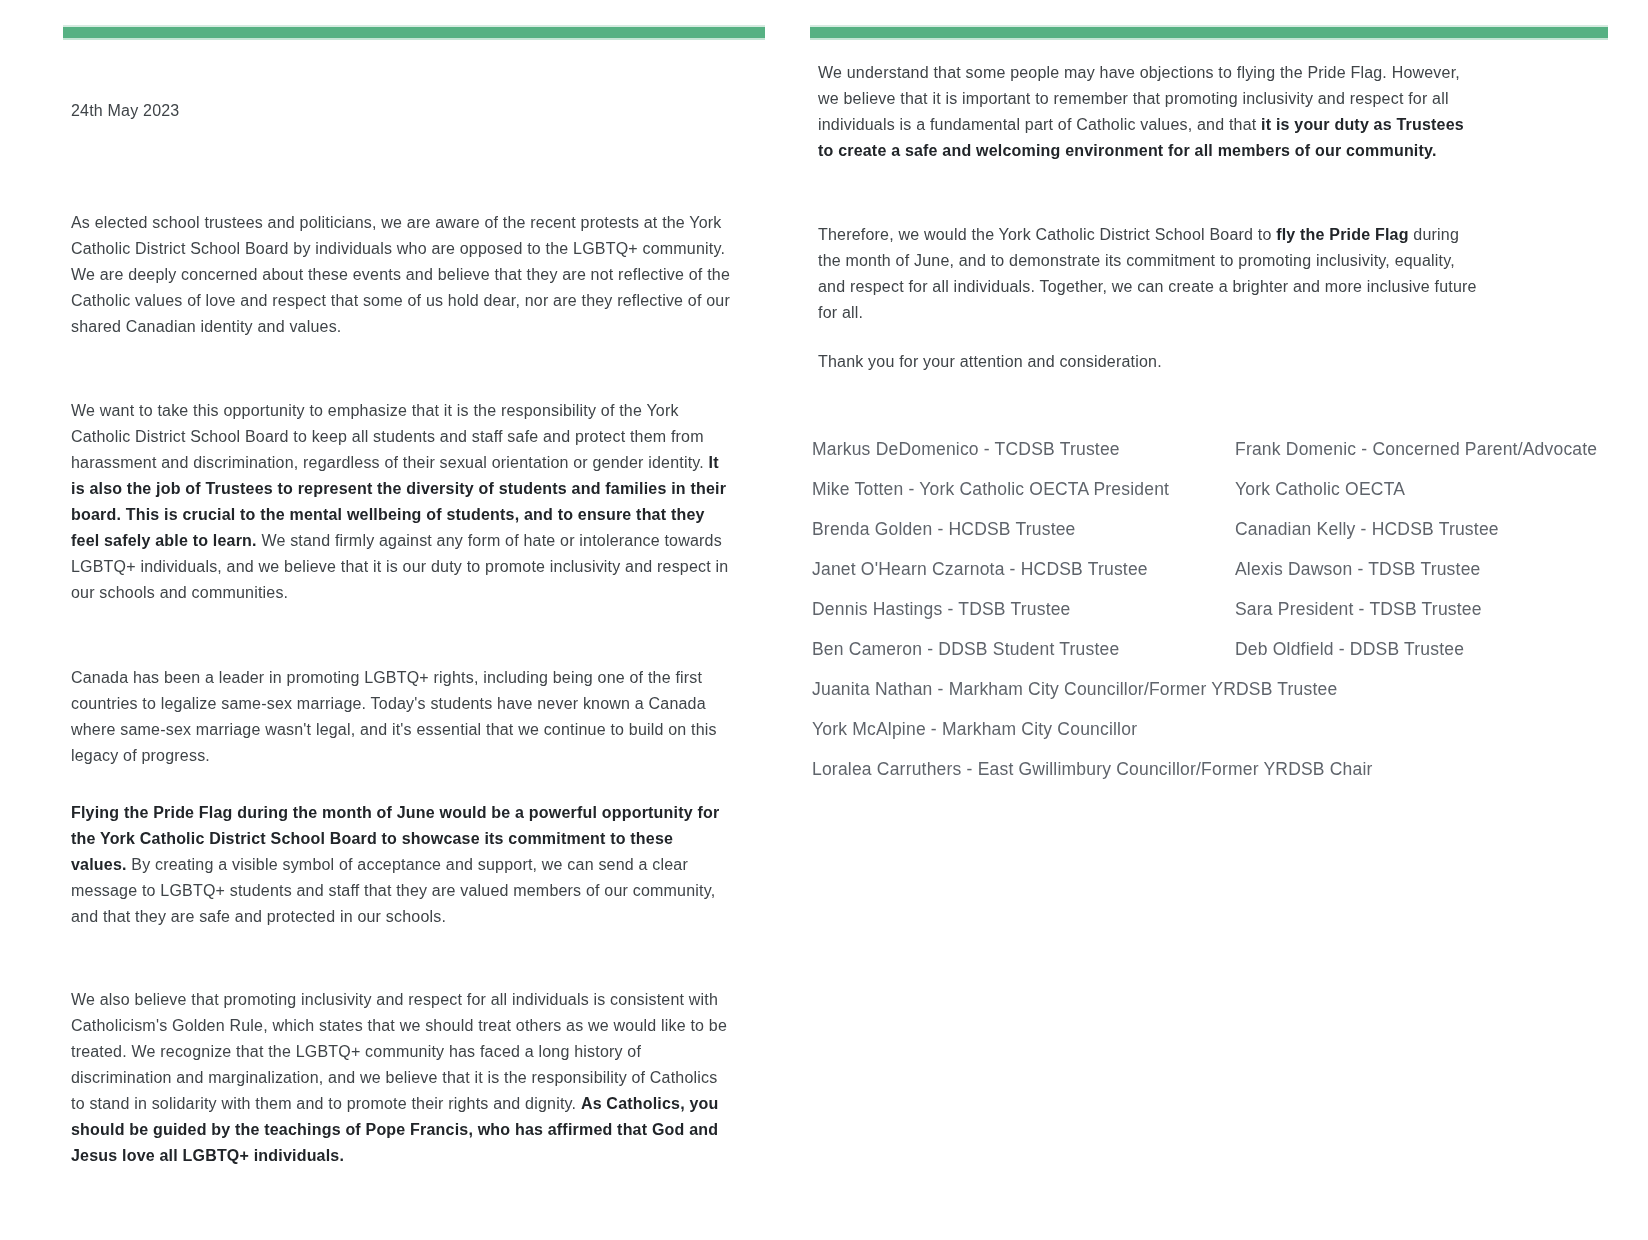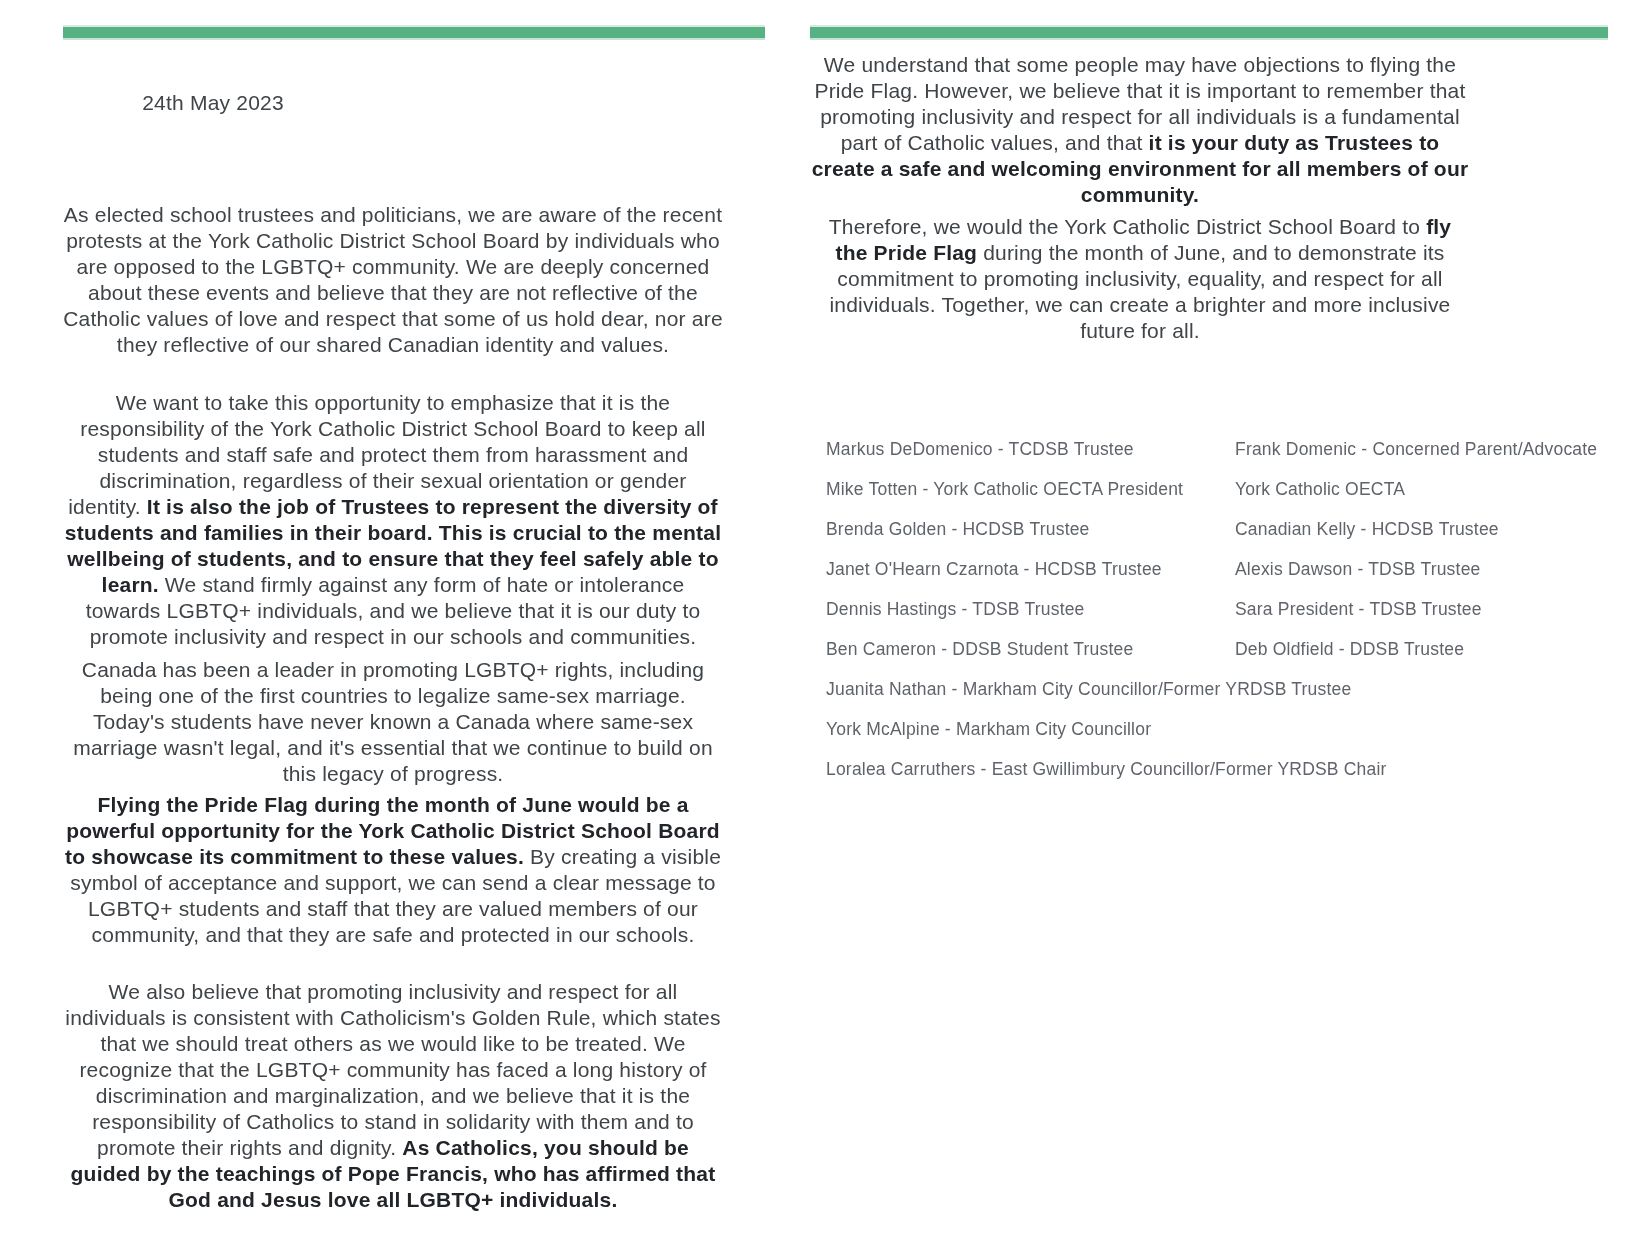--- a/index.html
+++ b/index.html
@@ -3,29 +3,29 @@
 <meta charset="utf-8">
 <style>
   html,body{margin:0;padding:0;background:#ffffff;}
   body{width:1648px;height:1240px;font-family:"Liberation Sans",sans-serif;}
   .page{position:relative;width:1648px;height:1240px;background:#ffffff;overflow:hidden;}
   .col{position:absolute;top:0;height:1240px;}
   .col-left{left:63px;width:702px;text-decoration:underline;}
   .col-right{left:810px;width:798px;}
   .bar{position:absolute;top:27px;left:0;width:100%;height:11px;background:#56b183;
        box-shadow:0 2px 0 rgba(86,177,131,.35), 0 -2px 0 rgba(86,177,131,.25);}
-  .para{position:absolute;left:0;margin:0;width:660px;font-size:21px;line-height:26px;
-        color:#3f4448;letter-spacing:.2px;text-align:center;}
+  .para{position:absolute;left:0;margin:8px;width:660px;font-size:16px;line-height:26px;
+        color:#3f4448;letter-spacing:.2px;}
   .b{font-weight:700;color:#212529;}
   .date{width:300px;}
   .salutation{width:702px;}
   .sigrow{position:absolute;left:0;height:26px;font-size:17.5px;line-height:26px;
           color:#5f646b;letter-spacing:.2px;white-space:nowrap;}
   .sig{position:absolute;top:0;white-space:nowrap;}
-  .sig-left{left:16px;}
+  .sig-left{left:2px;}
   .sig-right{left:425px;}
 </style>
 </head>
 <body>
 
 <div class="page">
 
   <div class="col col-left">
     <div class="bar"></div>
 
@@ -43,20 +43,21 @@
     <p class="para" style="top:979px"><span>We also believe that promoting inclusivity and respect for all individuals is consistent with Catholicism's Golden Rule, which states that we should treat others as we would like to be treated. We recognize that the LGBTQ+ community has faced a long history of discrimination and marginalization, and we believe that it is the responsibility of Catholics to stand in solidarity with them and to promote their rights and dignity. </span><span class="b">As Catholics, you should be guided by the teachings of Pope Francis, who has affirmed that God and Jesus love all LGBTQ+ individuals.</span></p>
   </div>
 
   <div class="col col-right">
     <div class="bar"></div>
 
     <p class="para" style="top:52px"><span>We understand that some people may have objections to flying the Pride Flag. However, we believe that it is important to remember that promoting inclusivity and respect for all individuals is a fundamental part of Catholic values, and that </span><span class="b">it is your duty as Trustees to create a safe and welcoming environment for all members of our community.</span></p>
 
     <p class="para" style="top:214px"><span>Therefore, we would the York Catholic District School Board to </span><span class="b">fly the Pride Flag</span><span> during the month of June, and to demonstrate its commitment to promoting inclusivity, equality, and respect for all individuals. Together, we can create a brighter and more inclusive future for all.</span></p>
 
+    <p class="para" style="top:341px">Thank you for your attention and consideration.</p>
 
     <div class="sigrow" style="top:436px">
         <span class="sig sig-left">Markus DeDomenico - TCDSB Trustee</span>
         <span class="sig sig-right">Frank Domenic - Concerned Parent/Advocate</span>
       </div>
 
     <div class="sigrow" style="top:476px">
         <span class="sig sig-left">Mike Totten - York Catholic OECTA President</span>
         <span class="sig sig-right">York Catholic OECTA</span>
       </div>

